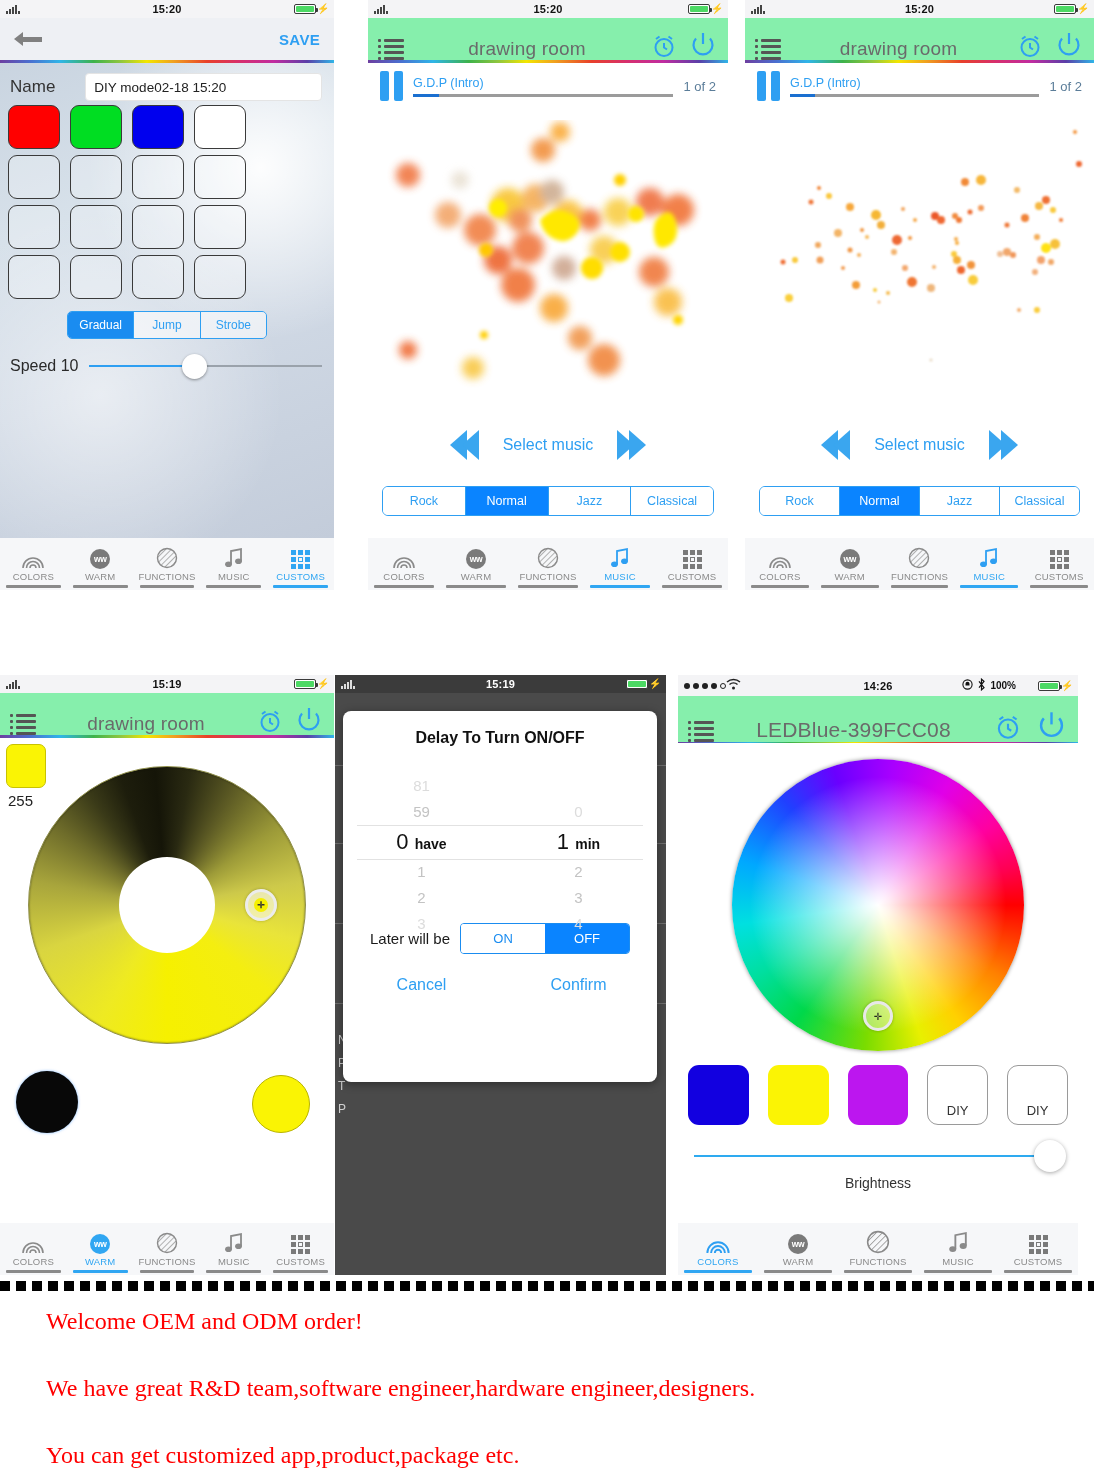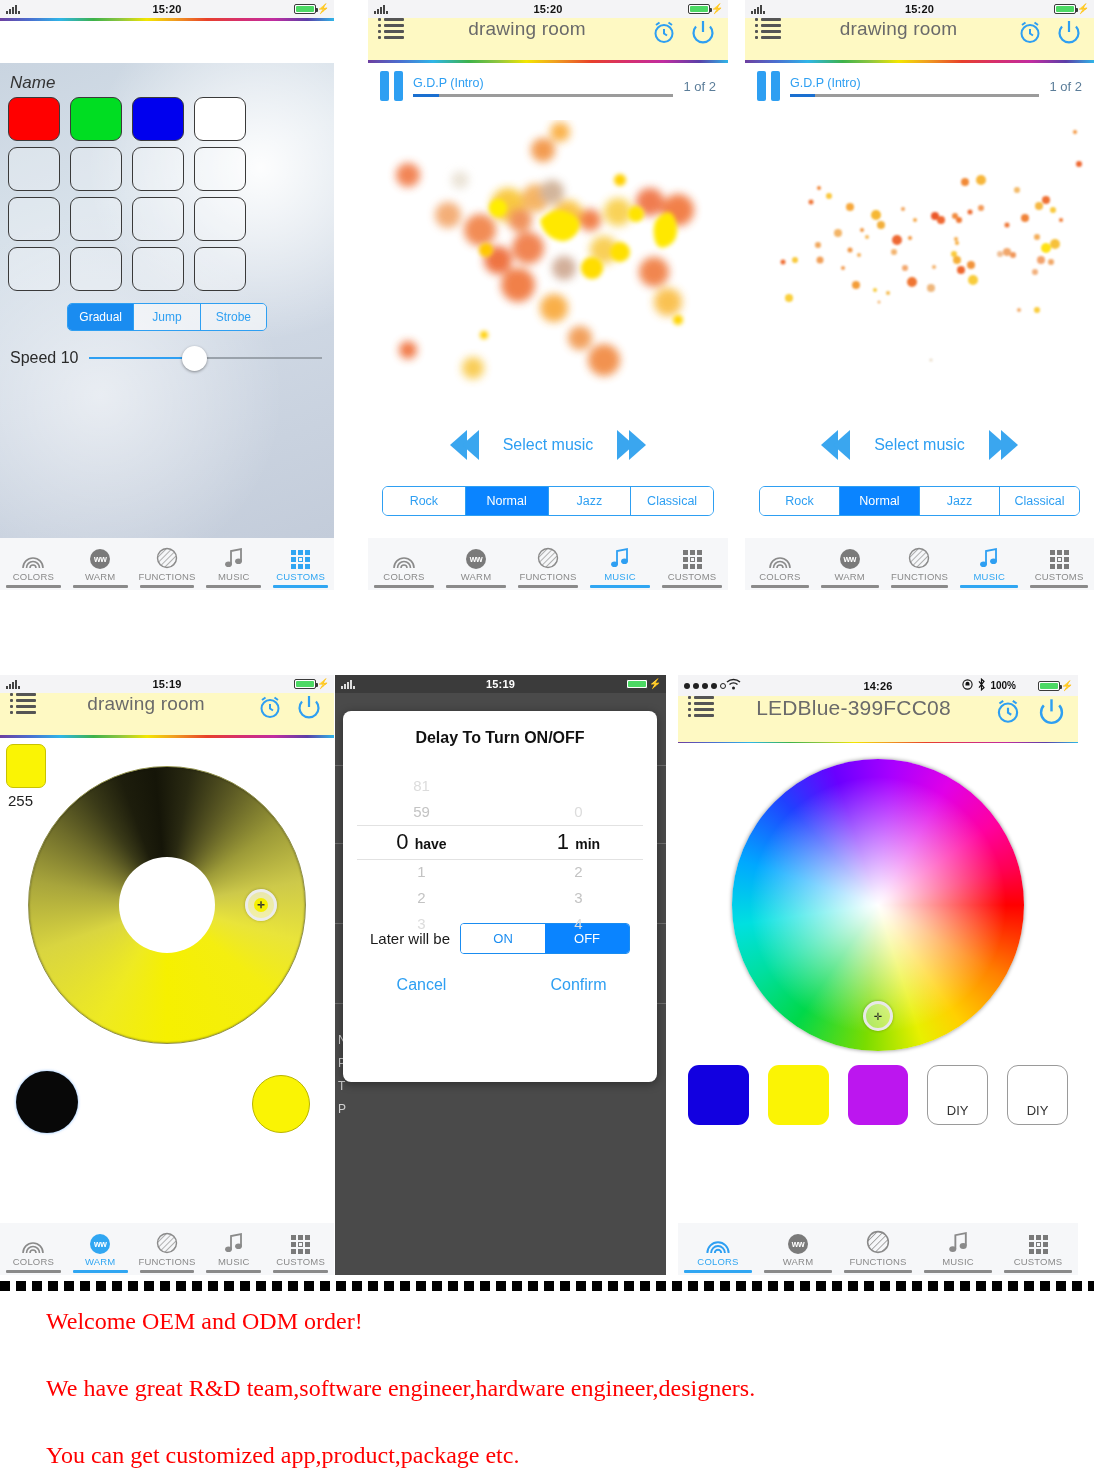--- a/index.html
+++ b/index.html
@@ -33,22 +33,22 @@
   .batt {
     width: 22px; height: 10px; border: 1px solid #3a3a3a; border-radius: 2px;
     background: #fff; position: relative; padding: 1px;
   }
   .batt::after { content:""; position:absolute; right:-3px; top:3px; width:2px; height:4px; background:#3a3a3a; border-radius:0 1px 1px 0;}
   .batt i { display:block; height:100%; background:#4cd964; border-radius:1px; }
   .bolt { font-size: 10px; color: #222; line-height: 1; }
 
   
   .navbar {
-    height: 42px; background: #fef9c3;
-    display: flex; align-items: flex-start; padding: 0 10px;
+    height: 42px; background: #86efac;
+    display: flex; align-items: flex-end; padding: 0 10px;
     position: relative;
   }
   .nav-title {
     flex: 1; text-align: center; font-size: 19px; color: #6a6a6a;
     font-weight: 400; letter-spacing: .2px;
   }
   .hamb { width: 26px; display: flex; flex-direction: column; gap: 3px; }
   .hamb span { display: flex; align-items: center; gap: 3px; }
   .hamb b { width: 3px; height: 3px; background: #555; border-radius: 1px; display:block;}
   .hamb i { flex: 1; height: 3px; background: #555; display:block; border-radius:1px;}
@@ -92,21 +92,21 @@
       linear-gradient(160deg,#c9d4e0 0%, #d7e1ea 30%, #cfd8e4 60%, #c3ccda 100%);
   }
   .topbar2 { height:42px; background:#eef0f4; display:flex; align-items:center;
     justify-content:space-between; padding:0 14px; }
   .back-arrow { width:28px; height:14px; position:relative; }
   .back-arrow i { position:absolute; left:7px; top:5px; width:21px; height:5px; background:#808080;}
   .back-arrow b { position:absolute; left:0; top:0; width:0;height:0;
     border-top:7px solid transparent;border-bottom:7px solid transparent;border-right:9px solid #808080;}
   .save-btn { color:#2e9ff2; font-size:15px; font-weight:bold; letter-spacing:.3px;}
 
-  .name-row { display:flex; align-items:center; padding:10px 12px 4px 10px; gap:30px;font-style:italic;}
+  .name-row { display:flex; align-items:center; padding:10px 12px 4px 10px; gap:30px;}
   .name-lbl { font-size:17px; color:#333; }
   .name-input { flex:1; height:28px; background:#fff; border-radius:4px;
     font-size:13.5px; color:#222; display:flex; align-items:center; padding:0 8px;
     border:1px solid #e4e4e4;}
 
   .diy-wrap { display:flex; padding:0 8px; gap:6px; }
   .hint { width:70px; font-size:12.5px; color:#2c2c2c; line-height:1.38; padding-top:44px;}
   .swatch-grid { display:grid; grid-template-columns: repeat(4, 52px); gap:6px 10px; }
   .sw { width:52px; height:44px; border:1.6px solid #3a3a3a; border-radius:9px; background:rgba(255,255,255,.25);}
 
@@ -264,25 +264,33 @@
     </span>
     <span class="sb-time">15:20</span>
     <span class="sb-right">
       <span class="batt">
           <i style="width:100%"></i>
         </span>
         <span class="bolt">⚡</span>
     </span>
   </div>
 
+  <div class="topbar2">
+    <span class="back-arrow">
+        <b></b>
+        <i></i>
+      </span>
+    <span class="save-btn">SAVE</span>
+  </div>
   <div class="rainbow"></div>
 
   <div class="body">
     <div class="name-row">
       <span class="name-lbl">Name</span>
+      <span class="name-input">DIY mode02-18 15:20</span>
     </div>
 
     <div class="diy-wrap">
       <div class="swatch-grid">
         <div class="sw" style="background:#ff0000"></div>
         <div class="sw" style="background:#00dd22"></div>
         <div class="sw" style="background:#0000ee"></div>
         <div class="sw" style="background:#ffffff"></div>
         <div class="sw"></div>
         <div class="sw"></div>
@@ -1095,20 +1103,27 @@
       </div>
 
     <div class="presets">
       <div class="preset" style="background:#1200e0"></div>
       <div class="preset" style="background:#fbf404"></div>
       <div class="preset" style="background:#bc16ef"></div>
       <div class="preset diy">DIY</div>
       <div class="preset diy">DIY</div>
     </div>
 
+    <div class="bright-wrap">
+      <div class="bright-track">
+          <i class="tk"></i>
+          <i class="kb"></i>
+        </div>
+      <div class="bright-lbl">Brightness</div>
+    </div>
   </div>
 
   <div class="tabbar">
     <div class="tab active">
       <span class="ticon">
           <svg width="26" height="17" viewBox="0 0 24 16">
             <path d="M2 15 A10 10 0 0 1 22 15" fill="none" stroke="#2e9ff2" stroke-width="1.8"></path>
             <path d="M5.5 15 A6.5 6.5 0 0 1 18.5 15" fill="none" stroke="#2e9ff2" stroke-width="1.8"></path>
             <path d="M9 15 A3 3 0 0 1 15 15" fill="none" stroke="#2e9ff2" stroke-width="1.8"></path>
           </svg>

